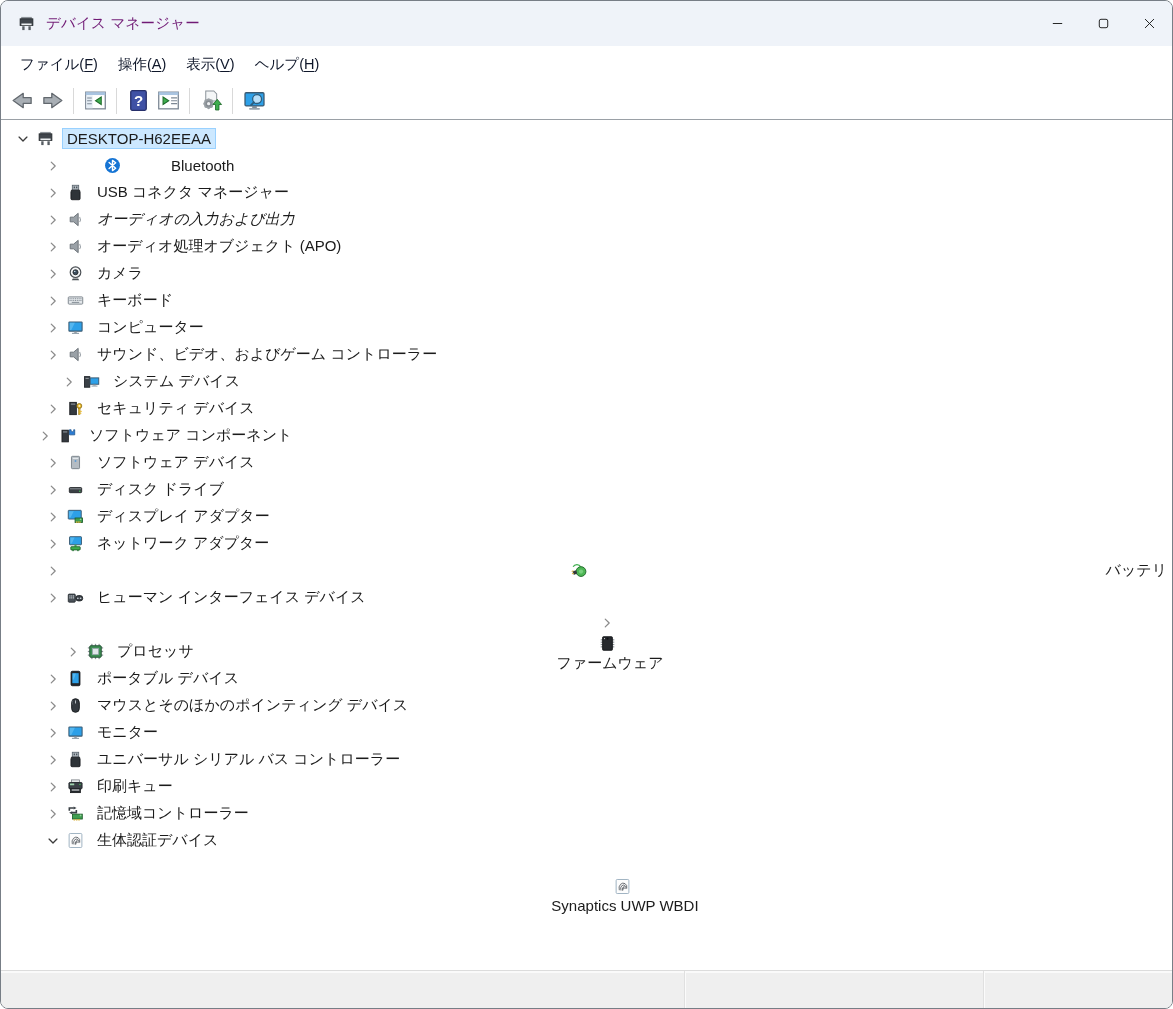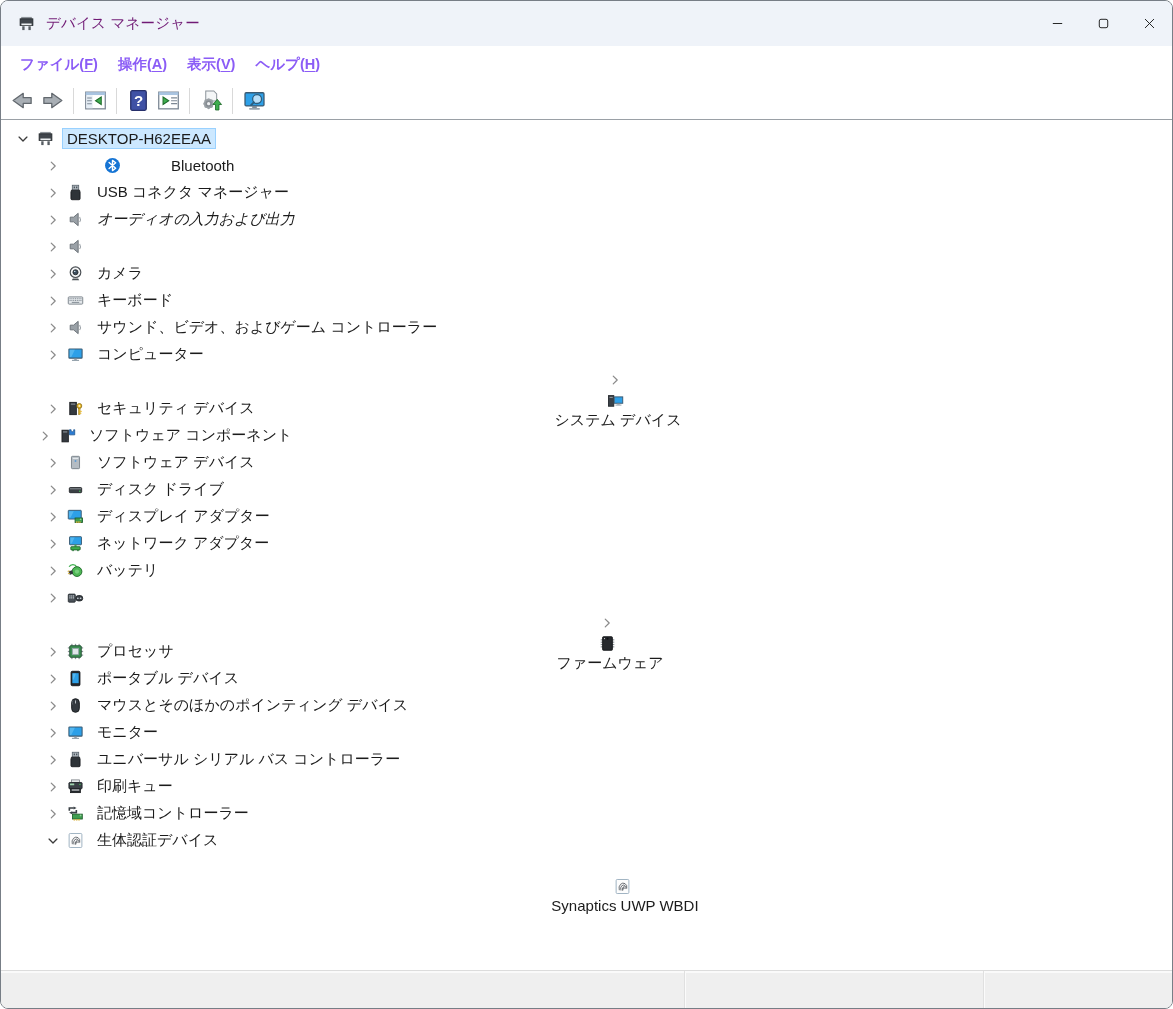--- a/index.html
+++ b/index.html
@@ -15,21 +15,21 @@
   }
   
   .titlebar{height:45px;flex:0 0 45px;background:#eff3f9;display:flex;align-items:center;padding-left:16px;}
   .app-icon{width:18px;height:18px;display:flex;align-items:center;justify-content:center;}
   .app-icon svg{width:17px;height:17px;}
   .title{font-size:14.5px;color:#701a75;margin-left:11px;letter-spacing:.2px;}
   .controls{margin-left:auto;display:flex;height:100%;}
   .ctrl{width:46px;height:100%;display:flex;align-items:center;justify-content:center;background:transparent;border:none;padding:0;cursor:default;}
   .ctrl svg{width:15px;height:15px;}
   
-  .menubar{height:36px;flex:0 0 36px;display:flex;align-items:center;padding-left:9px;background:#ffffff;font-size:14.5px;color:#8b5cf6;font-weight:bold;}
+  .menubar{height:36px;flex:0 0 36px;display:flex;align-items:center;padding-left:9px;background:#ffffff;font-size:14.5px;color:#0f172a;}
   .menu-item{padding:5px 10px;cursor:default;}
   .menu-item u{text-decoration:underline;text-underline-offset:2px;}
   
   .toolbar{height:37px;flex:0 0 37px;display:flex;align-items:center;padding-left:6px;background:#ffffff;border-bottom:1px solid #9aa0a6;}
   .tbtn{width:30px;height:29px;display:flex;align-items:center;justify-content:center;border:none;background:transparent;padding:0;cursor:default;}
   .tbtn svg{width:23px;height:23px;}
   .tsep{width:1px;height:26px;background:#d9d9d9;margin:0 6px;}
   
   .tree{flex:1 1 auto;background:#ffffff;padding-top:5px;overflow:hidden;}
   .row{height:27px;display:flex;align-items:center;}
@@ -245,20 +245,21 @@
           <svg viewBox="0 0 16 16">
             <path d="M6 3.5 L10.5 8 L6 12.5" fill="none" stroke="#8a8a8a" stroke-width="1.4" stroke-linecap="round" stroke-linejoin="round"></path>
           </svg>
         </span>
         <span class="ticon">
           <svg viewBox="0 0 16 16">
             <path d="M3 5.8 H6.2 L10.5 2.2 V13.8 L6.2 10.2 H3 z" fill="#9aa1a7" stroke="#697077" stroke-width="0.9" stroke-linejoin="round"></path>
             <path d="M11.9 5.6 q1.5 2.4 0 4.8" fill="none" stroke="#9aa1a7" stroke-width="1"></path>
           </svg>
         </span>
+        <span class="lbl">オーディオ処理オブジェクト (APO)</span>
       </div>
       <div class="row" style="padding-left: 40px;">
         <span class="chev">
           <svg viewBox="0 0 16 16">
             <path d="M6 3.5 L10.5 8 L6 12.5" fill="none" stroke="#8a8a8a" stroke-width="1.4" stroke-linecap="round" stroke-linejoin="round"></path>
           </svg>
         </span>
         <span class="ticon">
           <svg viewBox="0 0 16 16">
             <circle cx="8" cy="6.8" r="5" fill="#f5f6f7" stroke="#4a4f54" stroke-width="1.1"></circle>
@@ -300,43 +301,43 @@
         <span class="lbl">キーボード</span>
       </div>
       <div class="row" style="padding-left: 40px;">
         <span class="chev">
           <svg viewBox="0 0 16 16">
             <path d="M6 3.5 L10.5 8 L6 12.5" fill="none" stroke="#8a8a8a" stroke-width="1.4" stroke-linecap="round" stroke-linejoin="round"></path>
           </svg>
         </span>
         <span class="ticon">
           <svg viewBox="0 0 16 16">
-            <path d="M3 5.8 H6.2 L10.5 2.2 V13.8 L6.2 10.2 H3 z" fill="#9aa1a7" stroke="#697077" stroke-width="0.9" stroke-linejoin="round"></path>
-            <path d="M11.9 5.6 q1.5 2.4 0 4.8" fill="none" stroke="#9aa1a7" stroke-width="1"></path>
-          </svg>
-        </span>
-        <span class="lbl">サウンド、ビデオ、およびゲーム コントローラー</span>
-      </div>
-      <div class="row" style="padding-left: 40px;">
-        <span class="chev">
-          <svg viewBox="0 0 16 16">
-            <path d="M6 3.5 L10.5 8 L6 12.5" fill="none" stroke="#8a8a8a" stroke-width="1.4" stroke-linecap="round" stroke-linejoin="round"></path>
-          </svg>
-        </span>
-        <span class="ticon">
-          <svg viewBox="0 0 16 16">
             <rect x="1.8" y="2.8" width="12.4" height="8.6" rx="0.6" fill="#2da0e8" stroke="#3a5a72" stroke-width="1"></rect>
             <path d="M2.6 3.6 h4.8 l-3.4 6.8 h-1.4 z" fill="#62bdf2" opacity="0.75"></path>
             <rect x="6.8" y="11.4" width="2.4" height="1.6" fill="#7c8994"></rect>
             <rect x="4.6" y="13" width="6.8" height="1.2" rx="0.6" fill="#97a4ae"></rect>
           </svg>
         </span>
         <span class="lbl">コンピューター</span>
       </div>
-      <div class="row" style="padding-left: 56px; flex-direction: column;">
+      <div class="row" style="padding-left: 40px;">
+        <span class="chev">
+          <svg viewBox="0 0 16 16">
+            <path d="M6 3.5 L10.5 8 L6 12.5" fill="none" stroke="#8a8a8a" stroke-width="1.4" stroke-linecap="round" stroke-linejoin="round"></path>
+          </svg>
+        </span>
+        <span class="ticon">
+          <svg viewBox="0 0 16 16">
+            <path d="M3 5.8 H6.2 L10.5 2.2 V13.8 L6.2 10.2 H3 z" fill="#9aa1a7" stroke="#697077" stroke-width="0.9" stroke-linejoin="round"></path>
+            <path d="M11.9 5.6 q1.5 2.4 0 4.8" fill="none" stroke="#9aa1a7" stroke-width="1"></path>
+          </svg>
+        </span>
+        <span class="lbl">サウンド、ビデオ、およびゲーム コントローラー</span>
+      </div>
+      <div class="row" style="padding-left: 56px;">
         <span class="chev">
           <svg viewBox="0 0 16 16">
             <path d="M6 3.5 L10.5 8 L6 12.5" fill="none" stroke="#8a8a8a" stroke-width="1.4" stroke-linecap="round" stroke-linejoin="round"></path>
           </svg>
         </span>
         <span class="ticon">
           <svg viewBox="0 0 16 16">
             <rect x="1.4" y="3.4" width="5" height="10" fill="#3a4046" stroke="#1d2226" stroke-width="0.8"></rect>
             <rect x="2.4" y="4.6" width="3" height="0.9" fill="#9aa1a7"></rect>
             <rect x="6.8" y="4.6" width="8" height="6" fill="#2da0e8" stroke="#3a5a72" stroke-width="0.9"></rect>
@@ -440,21 +441,21 @@
             <rect x="2.4" y="1.6" width="11.2" height="7.6" rx="0.5" fill="#2da0e8" stroke="#3a5a72" stroke-width="0.9"></rect>
             <path d="M3.2 2.4 h4 l-2.8 5.6 h-1.2 z" fill="#62bdf2" opacity="0.75"></path>
             <rect x="7" y="9.2" width="2" height="1.8" fill="#3fae4e"></rect>
             <rect x="3.6" y="11" width="8.8" height="3" rx="0.4" fill="#3fae4e" stroke="#1f5c2b" stroke-width="0.8"></rect>
             <rect x="5" y="14" width="1.4" height="1.2" fill="#2a7a36"></rect>
             <rect x="9.6" y="14" width="1.4" height="1.2" fill="#2a7a36"></rect>
           </svg>
         </span>
         <span class="lbl">ネットワーク アダプター</span>
       </div>
-      <div class="row" style="padding-left: 40px;">
+      <div class="row" style="padding-left: 40px; justify-content: space-between;">
         <span class="chev">
           <svg viewBox="0 0 16 16">
             <path d="M6 3.5 L10.5 8 L6 12.5" fill="none" stroke="#8a8a8a" stroke-width="1.4" stroke-linecap="round" stroke-linejoin="round"></path>
           </svg>
         </span>
         <span class="ticon">
           <svg viewBox="0 0 16 16">
             <path d="M2 4.5 C3.5 1.6 7.8 1.8 9 4.4" fill="none" stroke="#3fae4e" stroke-width="1.2"></path>
             <circle cx="9.4" cy="9" r="4.6" fill="#4db654" stroke="#1f6b2a" stroke-width="0.9"></circle>
             <circle cx="9.4" cy="9" r="2" fill="#78d07e"></circle>
@@ -480,20 +481,21 @@
               <rect x="5.6" y="6" width="1.1" height="1.1"></rect>
               <rect x="2.2" y="7.8" width="1.1" height="1.1"></rect>
               <rect x="3.9" y="7.8" width="1.1" height="1.1"></rect>
               <rect x="5.6" y="7.8" width="1.1" height="1.1"></rect>
             </g>
             <rect x="8.2" y="6.2" width="6.6" height="5" rx="2.4" fill="#3a4046" stroke="#1d2226" stroke-width="0.8"></rect>
             <circle cx="10.2" cy="8.7" r="0.8" fill="#c6cdd3"></circle>
             <circle cx="12.8" cy="8.7" r="0.8" fill="#c6cdd3"></circle>
           </svg>
         </span>
+        <span class="lbl">ヒューマン インターフェイス デバイス</span>
       </div>
       <div class="row" style="padding-left: 40px; flex-direction: column;">
         <span class="chev">
           <svg viewBox="0 0 16 16">
             <path d="M6 3.5 L10.5 8 L6 12.5" fill="none" stroke="#8a8a8a" stroke-width="1.4" stroke-linecap="round" stroke-linejoin="round"></path>
           </svg>
         </span>
         <span class="ticon">
           <svg viewBox="0 0 16 16">
             <g fill="#8d9499">
@@ -506,21 +508,21 @@
               <rect x="12.4" y="8.4" width="2" height="1.1"></rect>
               <rect x="12.4" y="10.6" width="2" height="1.1"></rect>
             </g>
             <rect x="3.4" y="1.6" width="9.2" height="12.8" rx="0.8" fill="#26292d" stroke="#0e1013" stroke-width="0.8"></rect>
             <circle cx="8" cy="3.4" r="1" fill="#0e1013"></circle>
             <circle cx="5.2" cy="3.4" r="0.5" fill="#e8e8e8"></circle>
           </svg>
         </span>
         <span class="lbl">ファームウェア</span>
       </div>
-      <div class="row" style="padding-left: 40px;">
+      <div class="row" style="padding-left: 40px; margin-left: 20px;">
         <span class="chev">
           <svg viewBox="0 0 16 16">
             <path d="M6 3.5 L10.5 8 L6 12.5" fill="none" stroke="#8a8a8a" stroke-width="1.4" stroke-linecap="round" stroke-linejoin="round"></path>
           </svg>
         </span>
         <span class="ticon">
           <svg viewBox="0 0 16 16">
             <g fill="#8d9499">
               <rect x="4" y="0.8" width="1.2" height="2"></rect>
               <rect x="7.4" y="0.8" width="1.2" height="2"></rect>

